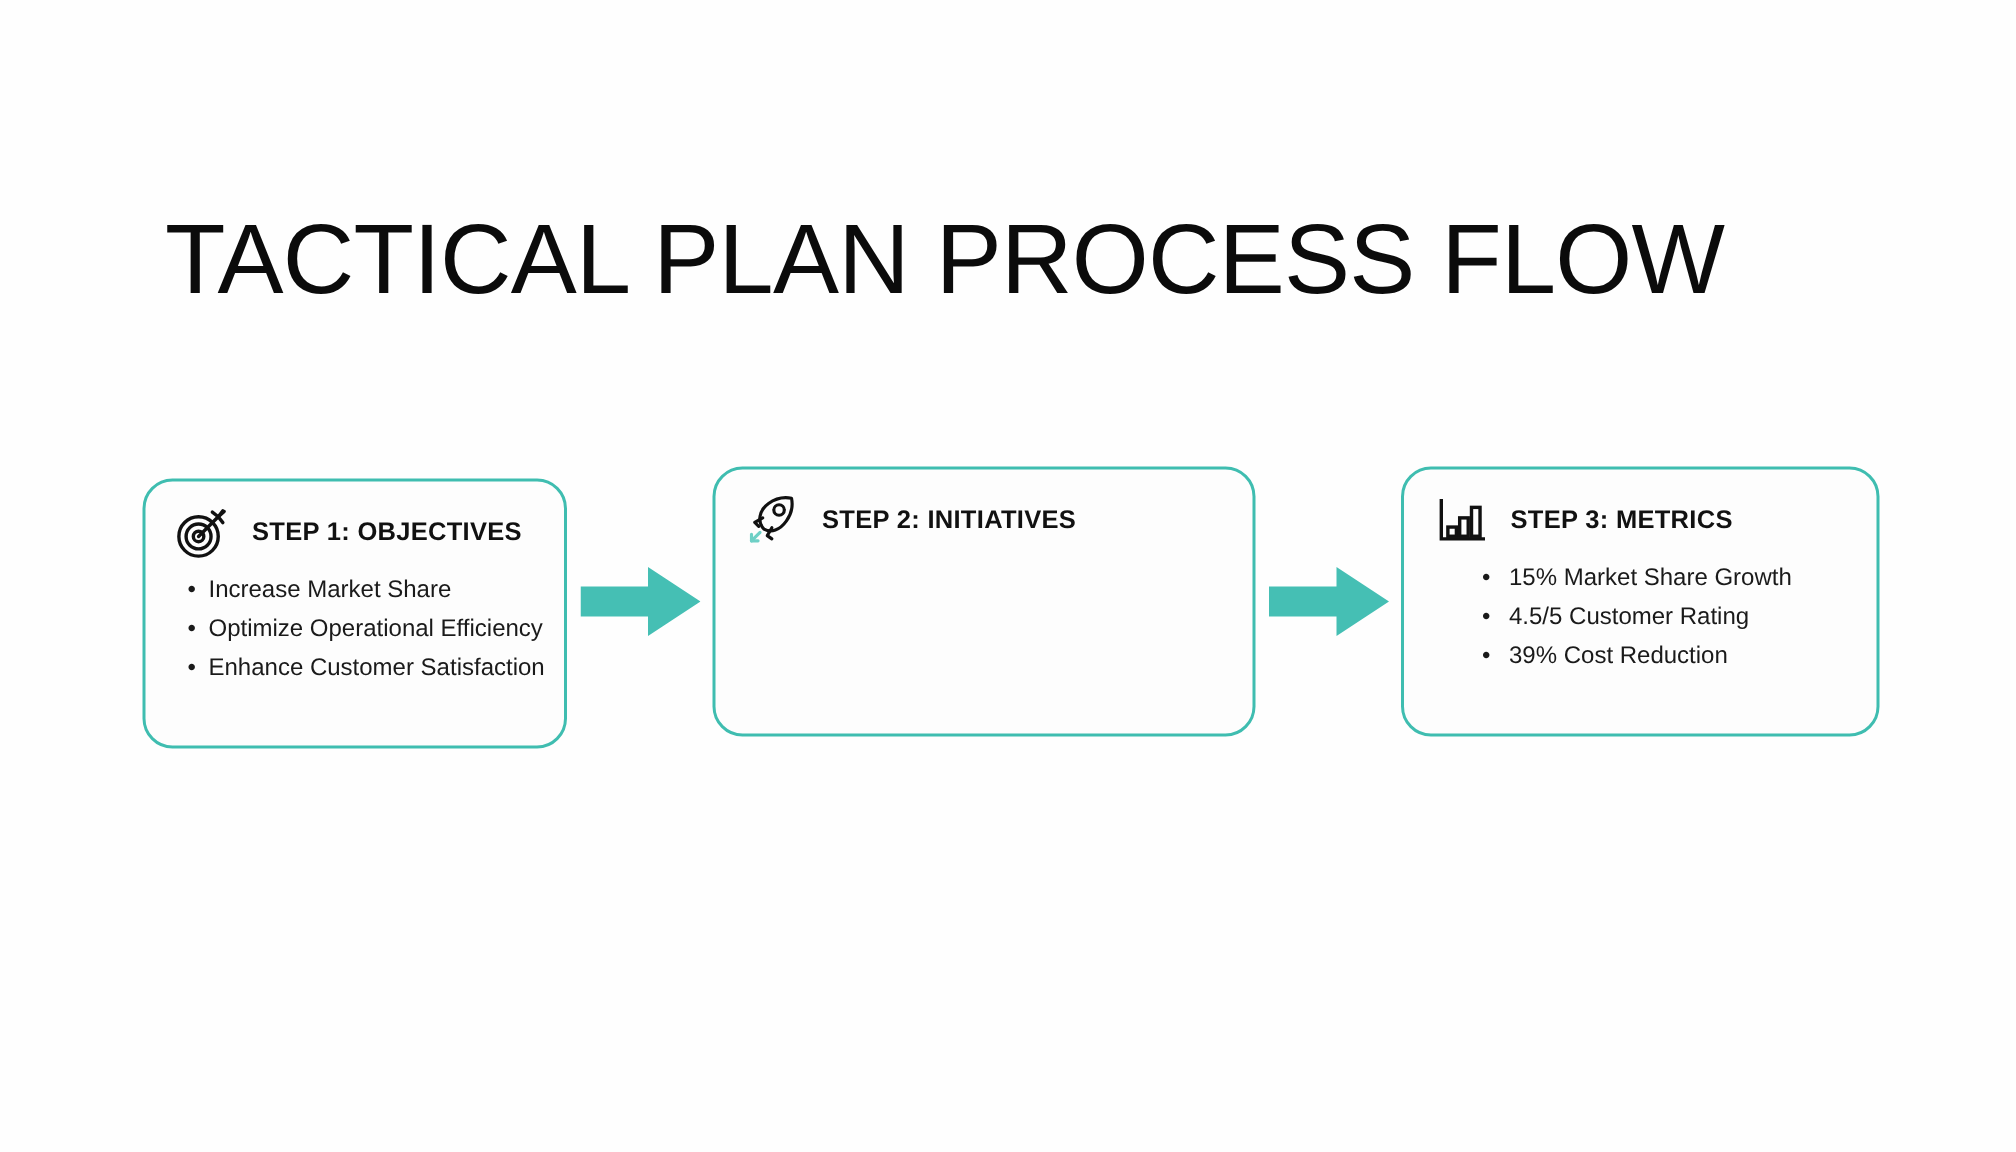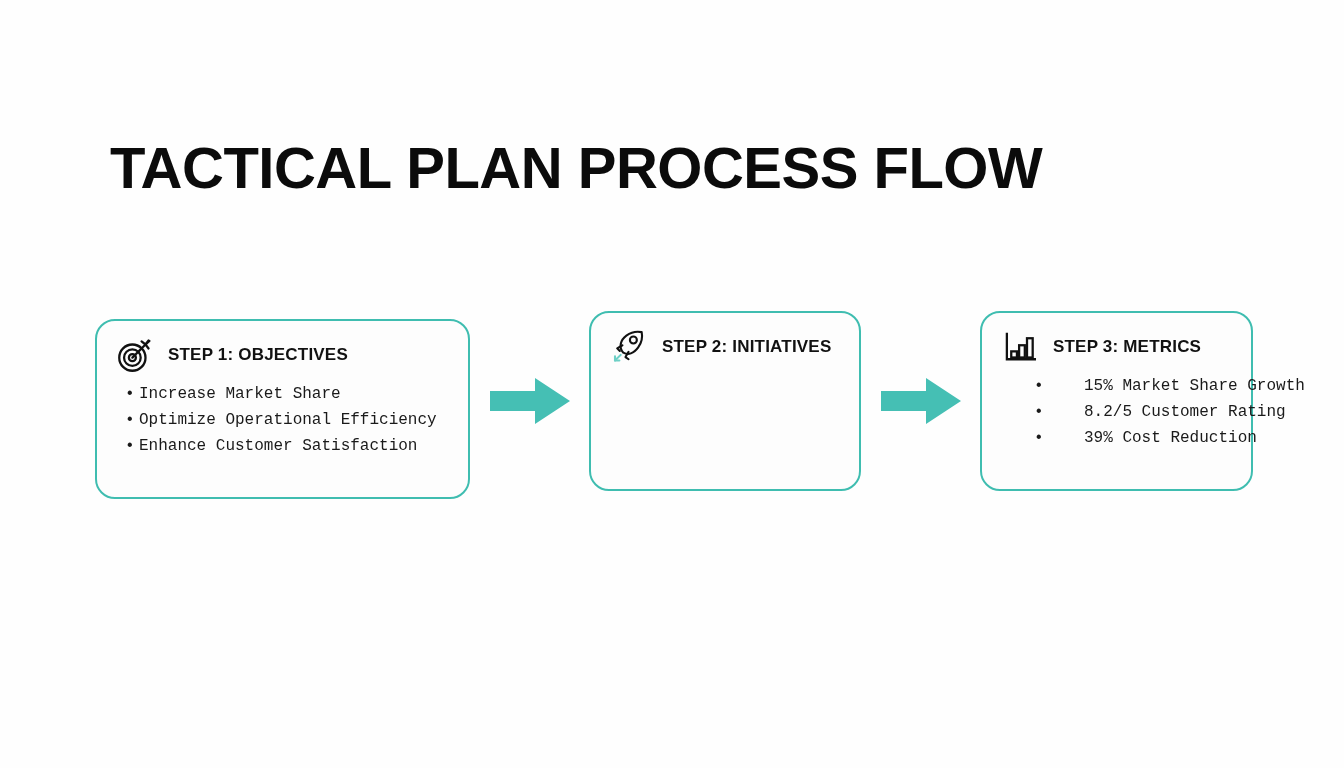--- a/index.html
+++ b/index.html
@@ -20,22 +20,22 @@
   #slide {
     position: absolute;
     inset: 0;
     background: #fefefe;
   }
 
   #slide-title {
     position: absolute;
     left: 110px;
     top: 139px;
-    font-size: 58px;
-    font-weight: 700;
+    font-size: 66px;
+    font-weight: 400;
     letter-spacing: -0.5px;
     color: #0b0b0b;
     white-space: nowrap;
     line-height: 1;
     font-stretch: condensed;
   }
 
   
   #flow-row {
     position: absolute;
@@ -49,23 +49,23 @@
 
   .step-card {
     position: relative;
     height: 180px;
     box-sizing: border-box;
     border: 2px solid #3fbdb0;
     border-radius: 20px;
     background: #fdfdfd;
     flex: 0 0 auto;
   }
-  .card-1 { width: 375px; margin-top: 16px; }
-  .card-2 { width: 272px; }
-  .card-3 { width: 273px; }
+  .card-1 { width: 283px; margin-top: 16px; }
+  .card-2 { width: 362px; }
+  .card-3 { width: 319px; }
 
   .card-head {
     display: flex;
     align-items: center;
     gap: 12px;
     padding: 24px 0 0 17px;
     height: 44px;
     box-sizing: border-box;
   }
   .card-icon {
@@ -79,42 +79,41 @@
     font-weight: 700;
     color: #111111;
     letter-spacing: 0.2px;
     white-space: nowrap;
   }
 
   .bullet-list {
     margin: 16px 0 0 0;
     padding: 0;
     list-style: none;
-    font-family: Liberation Mono, monospace;
   }
   .bullet-item {
     font-size: 16px;
     color: #1a1a1a;
     line-height: 26px;
     padding-left: 42px;
     position: relative;
     white-space: nowrap;
   }
   .bullet-item::before {
     content: "\2022";
     position: absolute;
     left: 28px;
     top: 0;
     font-size: 16px;
     line-height: 26px;
     color: #1a1a1a;
   }
   .card-2 .bullet-item { padding-left: 57px; }
   .card-2 .bullet-item::before { left: 43px; }
-  .card-3 .bullet-item { padding-left: 102px; }
+  .card-3 .bullet-item { padding-left: 70px; }
   .card-3 .bullet-item::before { left: 52px; }
 
   
   .connector {
     flex: 1 1 auto;
     height: 180px;
     display: flex;
     align-items: center;
     justify-content: center;
   }
@@ -199,19 +198,19 @@
               <rect x="14" y="29" width="6.5" height="7"></rect>
               <rect x="23" y="22" width="6.5" height="14"></rect>
               <rect x="32" y="14" width="6.5" height="22"></rect>
             </g>
           </svg>
         </span>
         <span class="card-title">STEP 3: METRICS</span>
       </div>
       <ul class="bullet-list">
         <li class="bullet-item">15% Market Share Growth</li>
-        <li class="bullet-item">8.2/5 Customer Rating</li>
+        <li class="bullet-item">4.5/5 Customer Rating</li>
         <li class="bullet-item">39% Cost Reduction</li>
       </ul>
     </div>
 
   </div>
 </div>
 
 </body></html>

